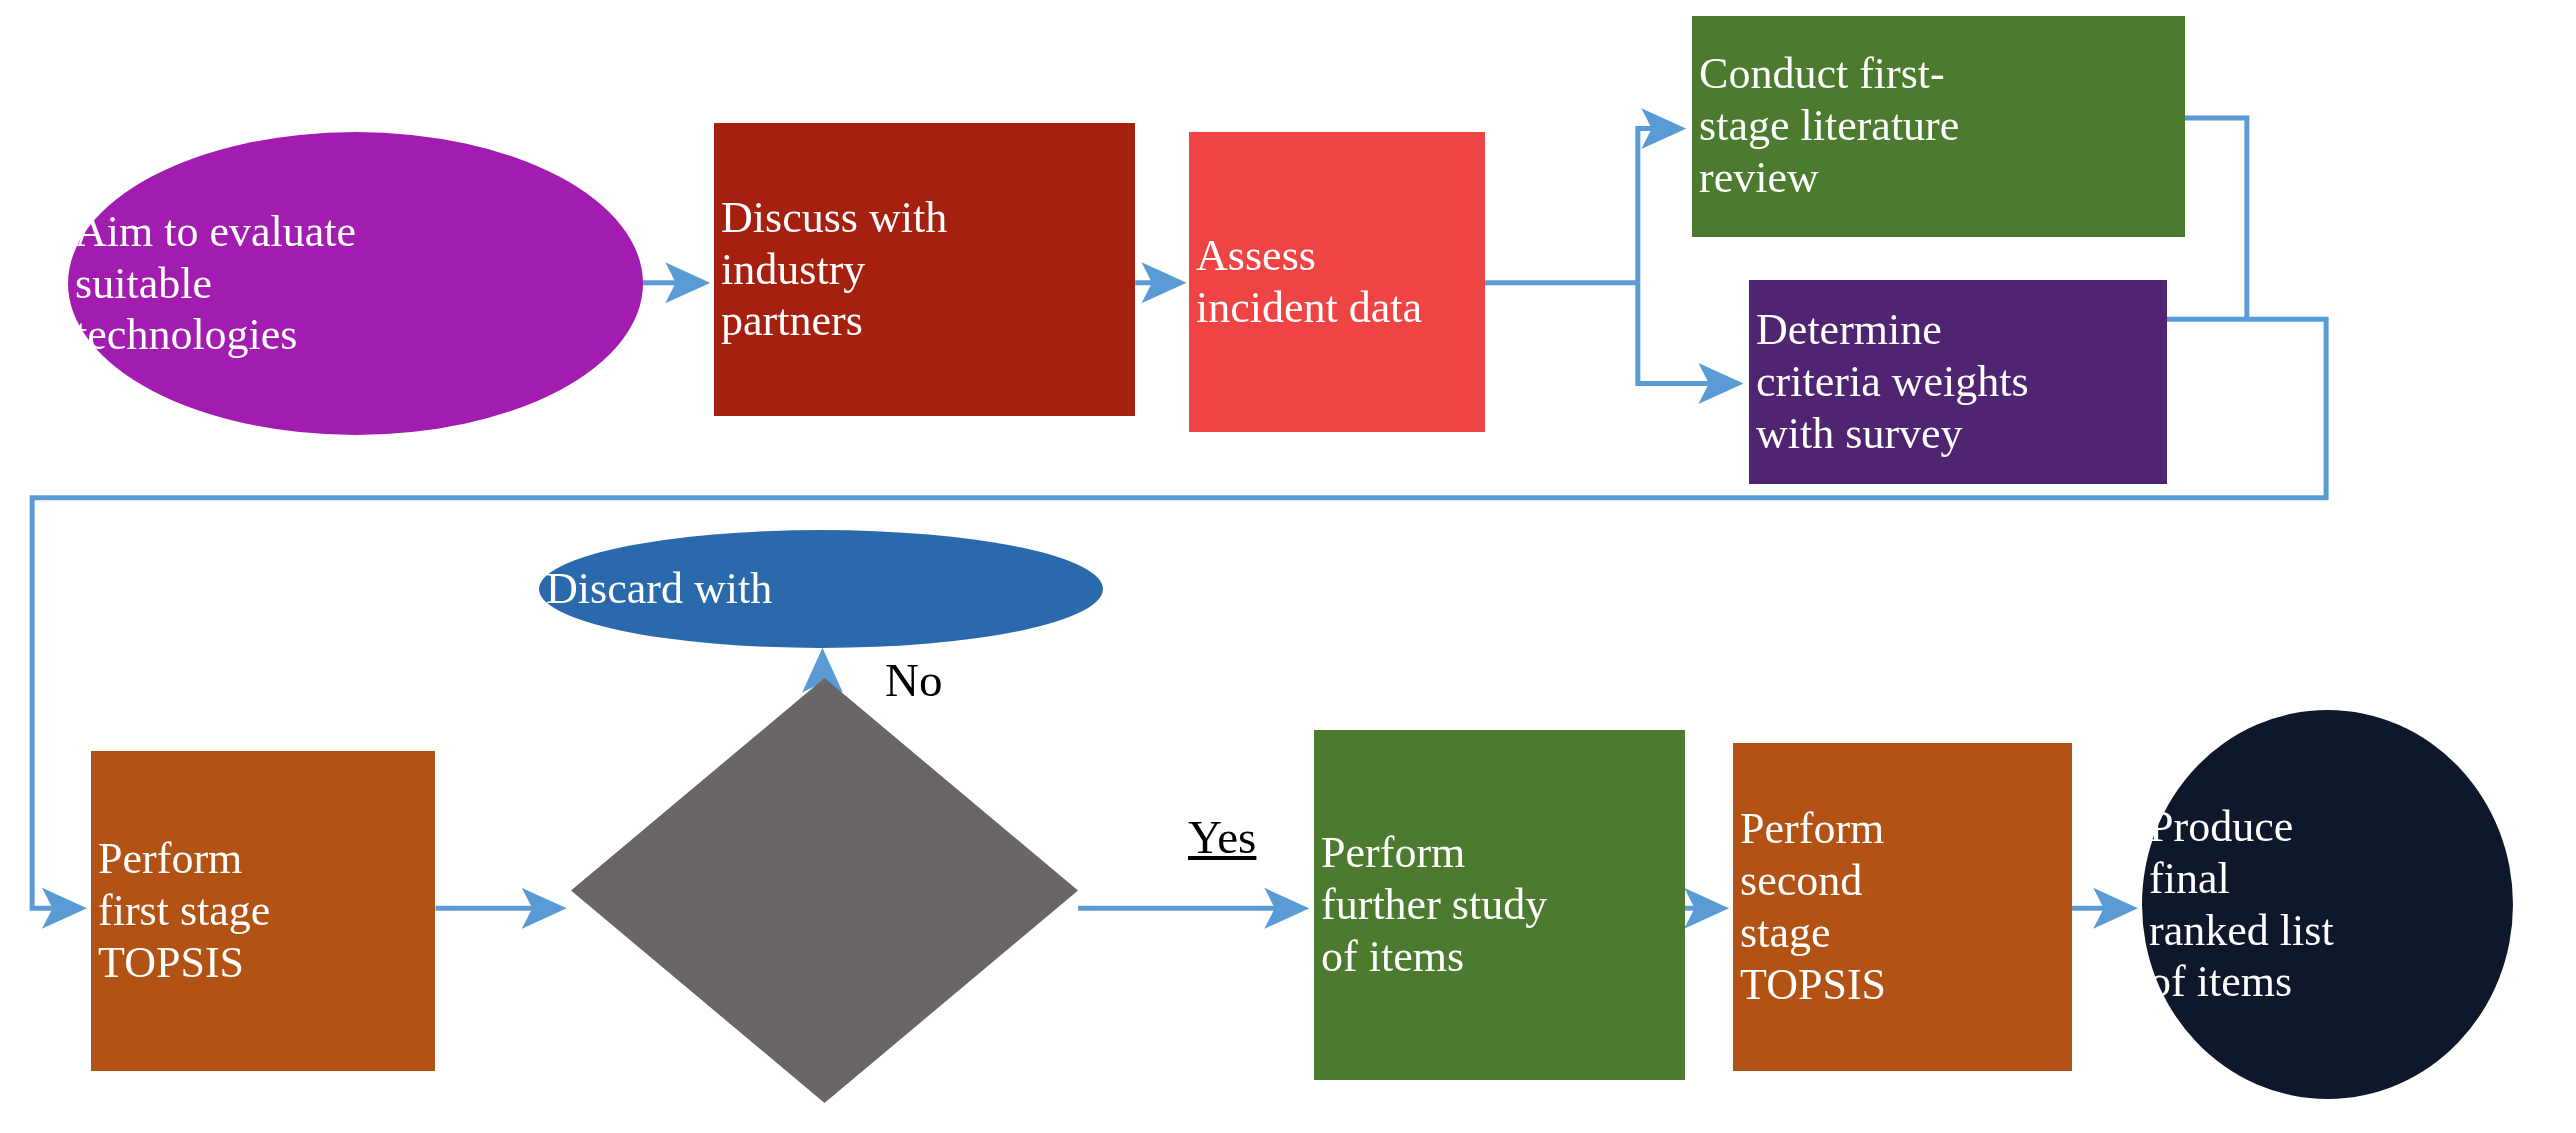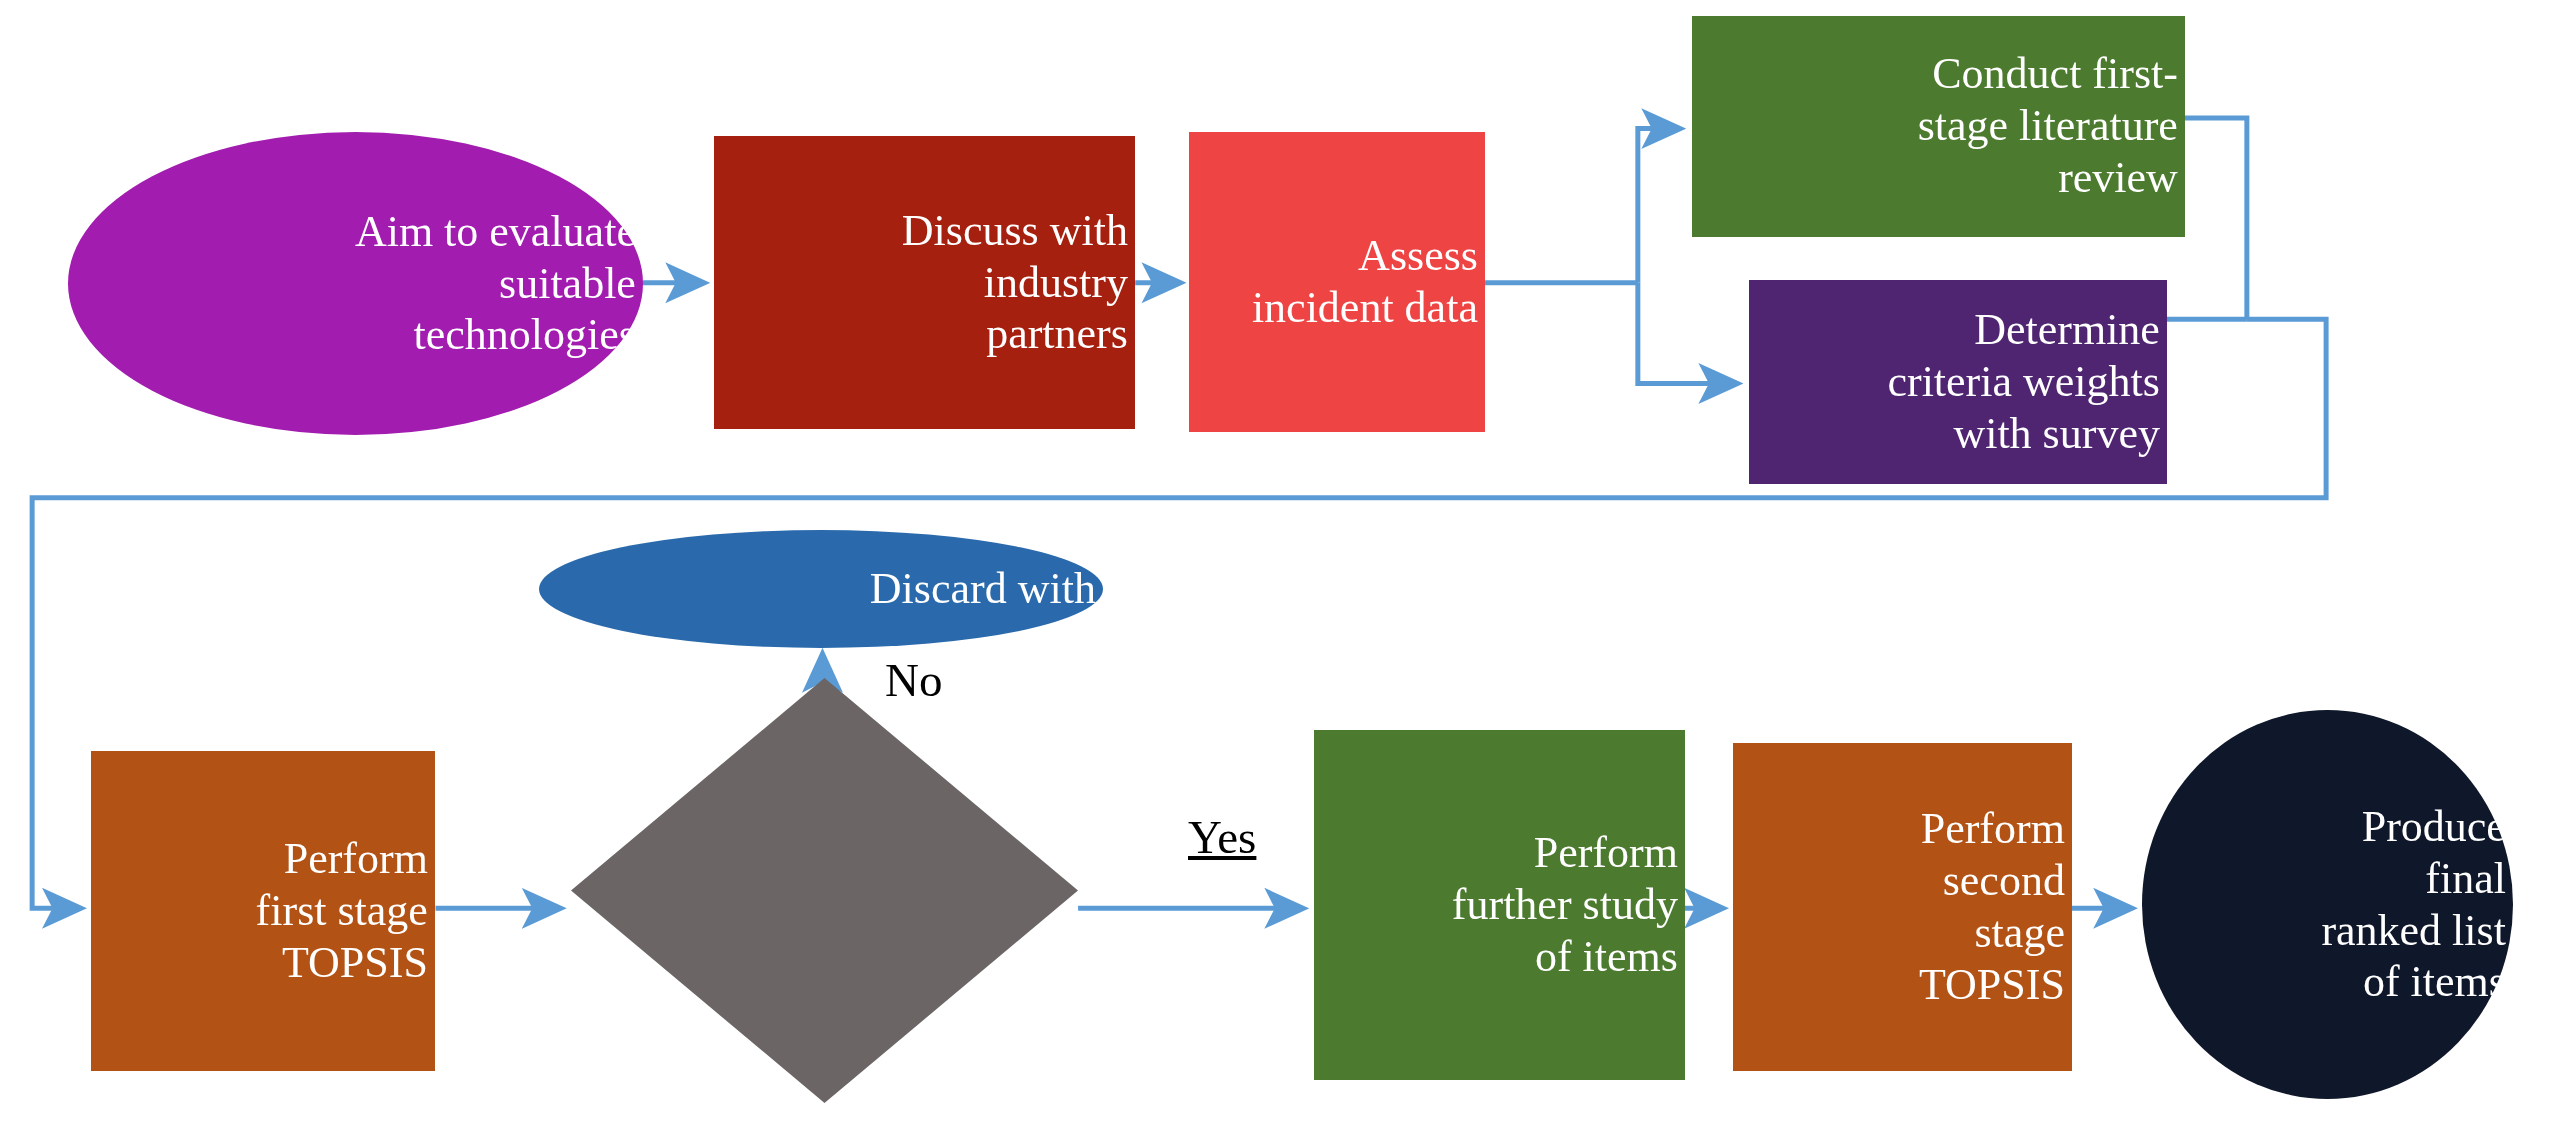--- a/index.html
+++ b/index.html
@@ -24,21 +24,21 @@
     top: 0;
     width: 2576px;
     height: 1134px;
     pointer-events: none;
   }
   .node {
     position: absolute;
     display: flex;
     align-items: center;
     justify-content: center;
-    text-align: right;
+    text-align: left;
     color: #ffffff;
     font-family: "Liberation Serif", "DejaVu Serif", serif;
     line-height: 1.18;
     box-sizing: border-box;
     padding: 2.9px 7.1px;
   }
   .node .label {
     display: block;
     width: 100%;
     white-space: pre-line;
@@ -117,21 +117,21 @@
       <line x1="2902" y1="1272" x2="2985" y2="1272" marker-end="url(#arrowhead)"></line>
     </g>
   </svg>
 
   <div class="node ellipse" style="left:68px; top:132px; width:575px; height:303px; background:#a21caf; font-size:44px;">
     <span class="label">Aim to evaluate
 suitable
 technologies</span>
   </div>
 
-  <div class="node rect" style="left:714px; top:136px; width:421px; height:293px; background:#a62010; font-size:44px;">
+  <div class="node rect" style="left:714px; top:123px; width:421px; height:293px; background:#a62010; font-size:44px;">
     <span class="label">Discuss with
 industry
 partners</span>
   </div>
 
   <div class="node rect" style="left:1189px; top:132px; width:296px; height:300px; background:#ef4444; font-size:44px;">
     <span class="label">Assess
 incident data</span>
   </div>
 

